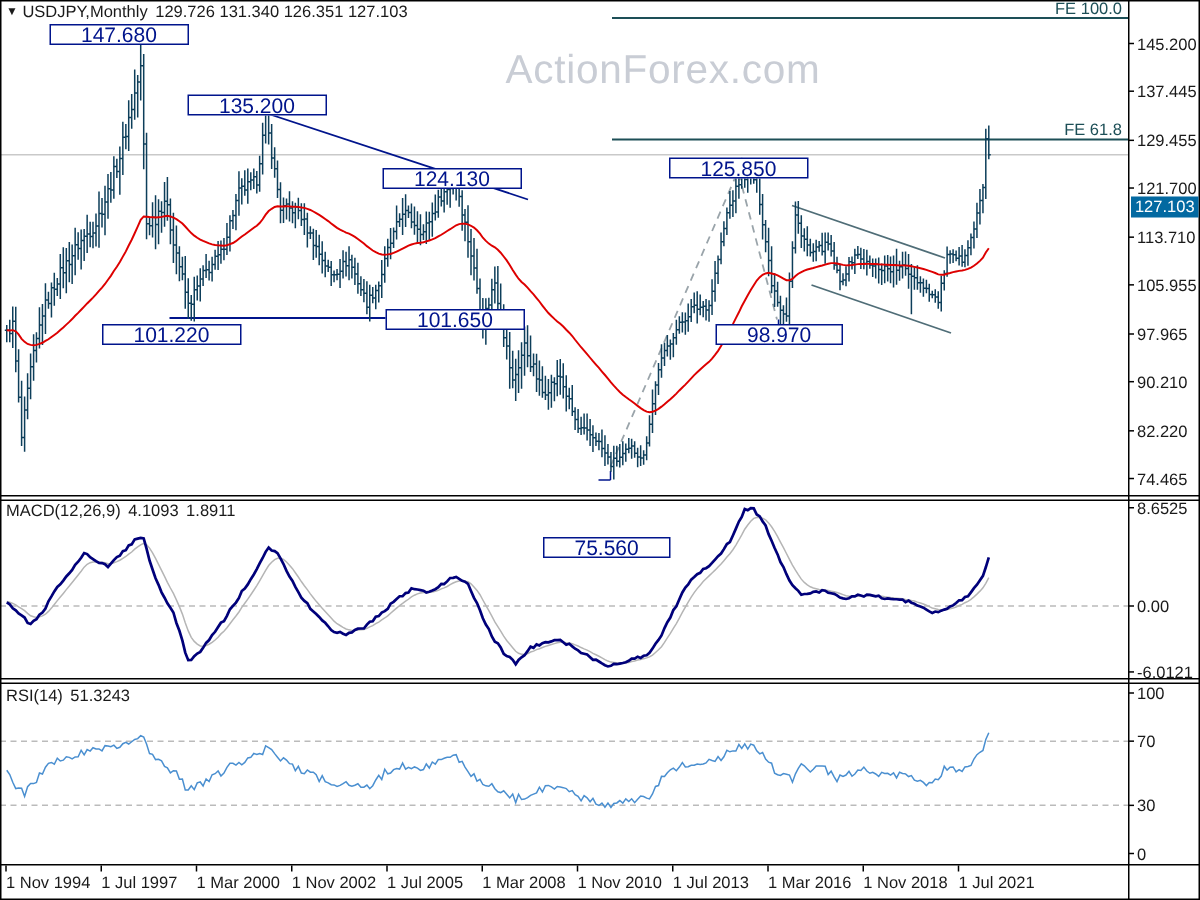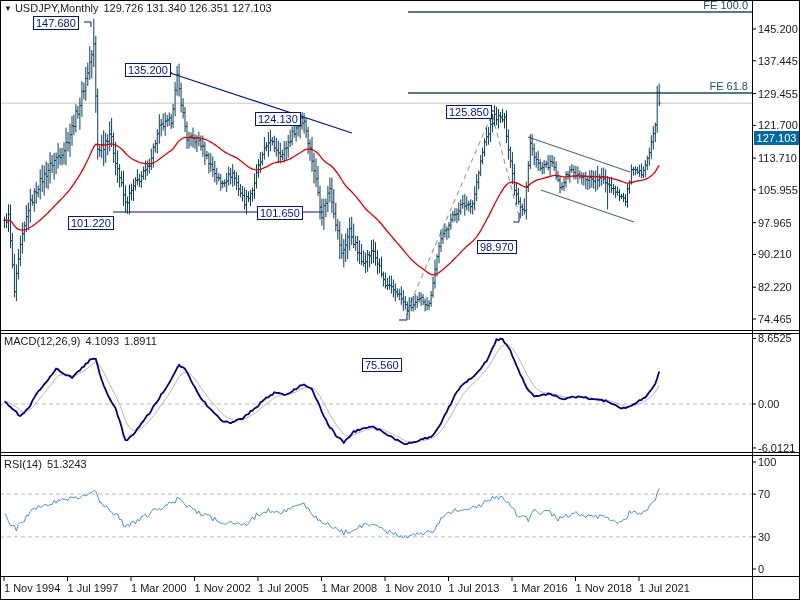--- a/index.html
+++ b/index.html
@@ -4,31 +4,32 @@
 <style>
   html,body{margin:0;padding:0;background:#fff;}
   #stage{position:relative;width:800px;height:600px;background:#fff;overflow:hidden;
          font-family:"Liberation Sans",sans-serif;}
   #watermark{position:absolute;left:442px;top:31px;transform:translateX(-50%);
     font-size:27px;color:#c9cdd5;letter-spacing:.5px;z-index:0;white-space:nowrap;}
   svg{position:absolute;left:0;top:0;z-index:1;}
   .ov{position:absolute;z-index:2;font-size:11px;color:#1a1a1a;white-space:nowrap;}
   #infobar{left:4px;top:2px;}
   #infobar .tri{font-size:8px;vertical-align:1px;margin-right:3px;}
-  .plabel{position:absolute;z-index:2;font-size:11px;line-height:12px;padding:0 2px;
+  .plabel{position:absolute;z-index:2;font-size:14px;line-height:12px;padding:0 20px;
     color:#00148c;border:1px solid #00148c;background:#fff;white-space:nowrap;}
   #price-badge{position:absolute;left:754px;top:96px;width:45px;height:14px;z-index:2;
     background:#0369a1;color:#fff;font-size:11px;line-height:14px;text-align:center;margin-top:35px;}
   #macdrow{left:4px;top:335px;} #rsirow{left:4px;top:458px;}
   .sp{margin-right:5px;}
 </style>
 </head>
 <body>
 <div id="stage">
 
+  <div id="watermark">ActionForex.com</div>
 
   <svg id="cv" width="800" height="600">
       <line x1="0" y1="404" x2="752" y2="404" stroke="#bbbbbb" stroke-width="1" stroke-dasharray="4 3"></line>
       <line x1="0" y1="494.1" x2="752" y2="494.1" stroke="#bbbbbb" stroke-width="1" stroke-dasharray="4 3"></line>
       <line x1="0" y1="536.9" x2="752" y2="536.9" stroke="#bbbbbb" stroke-width="1" stroke-dasharray="4 3"></line>
       <line x1="408" y1="12" x2="752" y2="12" stroke="#1d4f57" stroke-width="1.4"></line>
       <text x="748" y="9" font-family="&quot;Liberation Sans&quot;,sans-serif" font-size="11" fill="#1d4f57" text-anchor="end">FE 100.0</text>
       <line x1="408" y1="93" x2="752" y2="93" stroke="#1d4f57" stroke-width="1.4"></line>
       <text x="748" y="90" font-family="&quot;Liberation Sans&quot;,sans-serif" font-size="11" fill="#1d4f57" text-anchor="end">FE 61.8</text>
       <line x1="0" y1="103.19769999999997" x2="752" y2="103.19769999999997" stroke="#c9c9c9" stroke-width="1"></line>
@@ -133,15 +134,15 @@
   </div>
 
   <div id="price-badge">127.103</div>
 
 <div class="plabel" style="left: 33px; top: 16px;">147.680</div>
     <div class="plabel" style="left: 125px; top: 63px;">135.200</div>
     <div class="plabel" style="left: 255px; top: 112px;">124.130</div>
     <div class="plabel" style="left: 68px; top: 216px;">101.220</div>
     <div class="plabel" style="left: 257px; top: 206px;">101.650</div>
     <div class="plabel" style="left: 446px; top: 105px;">125.850</div>
-    <div class="plabel" style="left: 477px; top: 216px; margin-top: 24px;">98.970</div>
+    <div class="plabel" style="left: 477px; top: 216px;">98.970</div>
     <div class="plabel" style="left: 362px; top: 314px; margin-top: 44px;">75.560</div>
   </div>
 
 </body></html>

